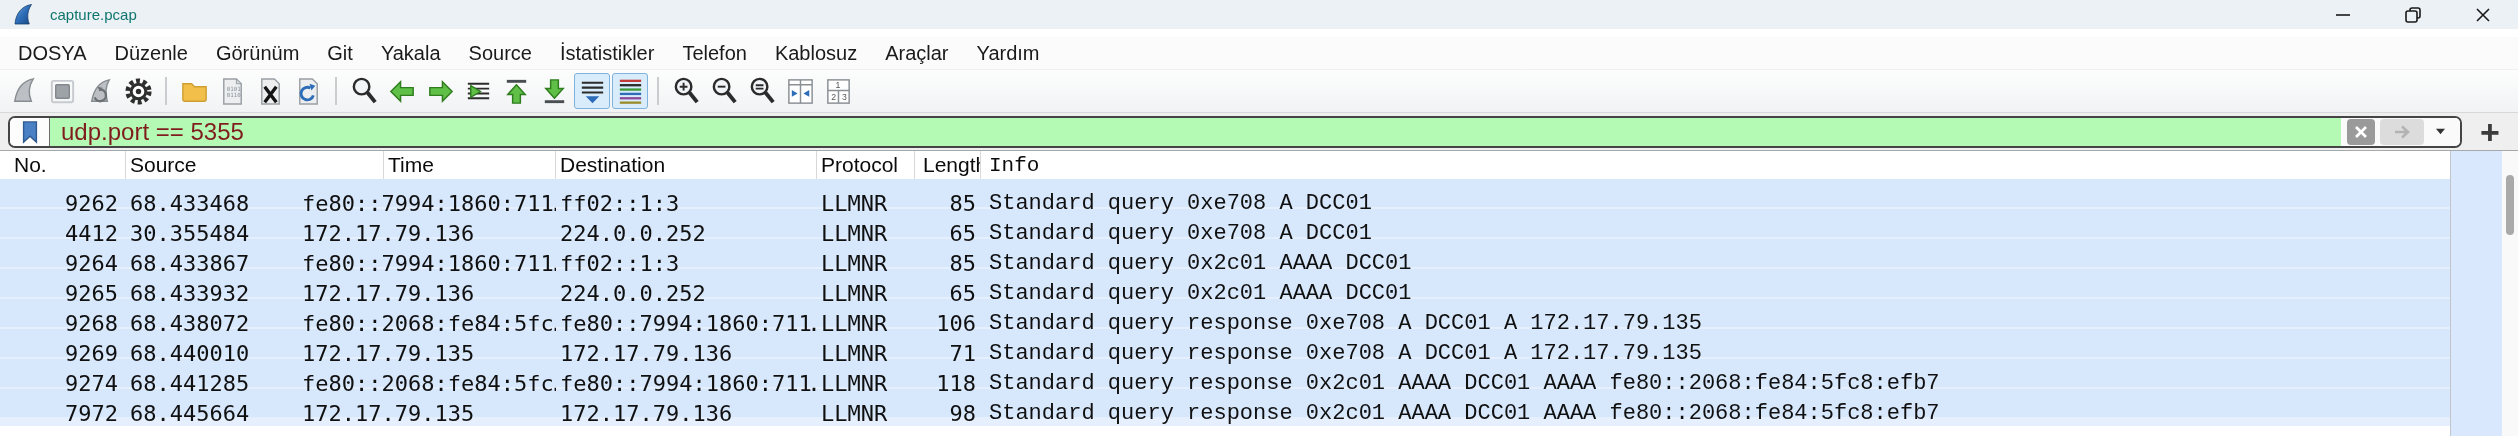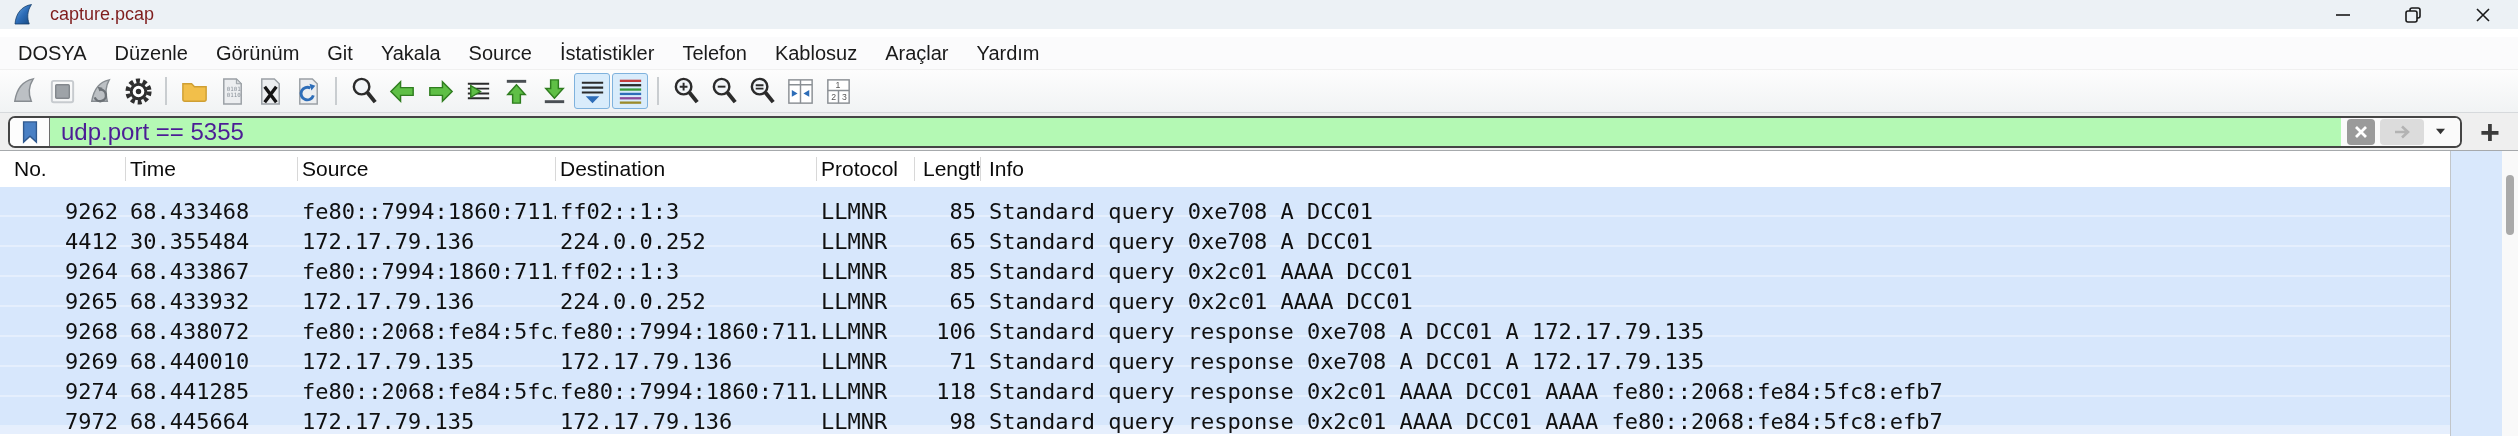--- a/index.html
+++ b/index.html
@@ -4,21 +4,21 @@
 <style>
   * { margin:0; padding:0; box-sizing:border-box; }
   html,body { width:2518px; height:436px; overflow:hidden; background:#fff;
               font-family:"Liberation Sans", sans-serif; }
   .app { width:2518px; height:436px; display:flex; flex-direction:column; }
 
   
   .titlebar { height:29px; background:#ecf1f5; display:flex; align-items:center;
               padding-left:12px; flex:0 0 auto; }
   .app-icon { width:24px; height:24px; margin-right:14px; }
-  .window-title { font-size:18px; color:#7f1d1d; }
+  .window-title { font-size:15px; color:#0f766e; }
   .wincontrols { margin-left:auto; display:flex; height:100%; }
   .wc { width:70px; height:100%; display:flex; align-items:center; justify-content:center; }
   .wc svg { width:20px; height:20px; }
 
   
   .menubar { height:33px; background:#fbfbfc; display:flex; align-items:center;
              padding-left:4px; flex:0 0 auto; border-bottom:1px solid #f0f0f0;margin-top:8px; }
   .menu-item { font-size:20px; color:#1a1a1a; padding:0 14px; line-height:32px; }
 
   
@@ -32,49 +32,49 @@
   .tsep { width:2px; height:28px; background:#c9cdd0; margin:0 7px; }
 
   
   .filterbar { height:38px; background:#efefef; display:flex; align-items:center;
                padding:0 10px 0 8px; gap:10px; flex:0 0 auto; border-bottom:1px solid #a6a9ac; }
   .filter-input { flex:1; height:32px; border:2px solid #454545; border-radius:7px;
                   display:flex; align-items:stretch; overflow:hidden; background:#fff; }
   .bookmark-cell { width:40px; background:#fdfdfd; border-right:1px solid #6d6d6d;
                    display:flex; align-items:center; justify-content:center; }
   .bookmark-cell svg { width:22px; height:24px; }
-  .filter-text { flex:1; background:#b4f9b4; font-size:24px; color:#4c1d95;
+  .filter-text { flex:1; background:#b4f9b4; font-size:24px; color:#7f1d1d;
                  display:flex; align-items:center; padding-left:11px; white-space:nowrap; }
   .filter-buttons { background:#fafafa; display:flex; align-items:center; gap:5px; padding:0 9px 0 6px; }
   .fbtn { height:26px; border-radius:4px; display:flex; align-items:center; justify-content:center; }
   .fbtn.clear { width:28px; background:#9a9a9a; }
   .fbtn.apply { width:44px; background:#dcdcdc; }
   .fbtn svg { width:18px; height:18px; }
   .caret { width:22px; display:flex; align-items:center; justify-content:center; }
   .filter-add { width:36px; text-align:center; font-size:34px; font-weight:bold; color:#3c3c3c; line-height:32px; }
 
   
   .tablewrap { position:relative; flex:1; overflow:hidden; background:#fff; }
-  .thead { height:36px; display:flex; background:#fff; font-size:21px; color:#0b0b0b;align-items:center; }
+  .thead { height:28px; display:flex; background:#fff; font-size:21px; color:#0b0b0b; }
   .hcell { display:flex; align-items:center; padding-left:8px; border-right:1px solid #d8d8d8;
            overflow:hidden; white-space:nowrap; flex:0 0 auto; }
   .hcell.first { padding-left:14px; }
   .hcell.grow { flex:1 1 auto; border-right:none; }
   .tbody { height:247px; background:#e6effd; overflow:hidden; }
   .prow { height:30px; display:flex; background:#d7e7fc; border-bottom:2px solid #e5effd;
           font-family:"DejaVu Sans Mono", monospace; font-size:22px; color:#101010;
           align-items:center; }
   .c { overflow:hidden; white-space:nowrap; flex:0 0 auto;margin-top:20px; }
   .col-no    { width:126px; text-align:right; padding-right:8px; }
   .col-time  { width:172px; padding-left:4px; }
   .col-src   { width:258px; padding-left:4px; }
   .col-dst   { width:261px; padding-left:4px; }
   .col-proto { width:98px;  padding-left:4px; }
   .col-len   { width:66px;  text-align:right; padding-right:5px; }
-  .col-info  { flex:1 1 auto; padding-left:8px; }
+  .col-info  { flex:1 1 auto; padding-left:8px;font-family:Liberation Mono, monospace; }
   .right-strip { position:absolute; top:0; bottom:0; right:16px; width:52px;
                  background:#d9e8fc; border-left:1px solid #c2c6ca; }
   .vscroll { position:absolute; top:0; bottom:0; right:0; width:16px; background:#f9f9f9; }
   .vthumb { position:absolute; right:4px; top:24px; width:8px; height:60px;
             background:#a9a9a9; border-radius:4px; }
 </style>
 </head>
 <body>
 
 <div class="app">
@@ -301,22 +301,22 @@
             </svg>
         </div>
       </div>
     </div>
     <div class="filter-add">+</div>
   </div>
 
   <div class="tablewrap">
     <div class="thead">
       <div class="hcell first col-no">No.</div>
+      <div class="hcell col-src">Source</div>
       <div class="hcell col-time">Time</div>
-      <div class="hcell col-src">Source</div>
       <div class="hcell col-dst">Destination</div>
       <div class="hcell col-proto">Protocol</div>
       <div class="hcell col-len">Length</div>
       <div class="hcell grow col-info">Info</div>
     </div>
     <div class="tbody">
         <div class="prow">
     <span class="c col-no">9262</span>
     <span class="c col-time">68.433468</span>
     <span class="c col-src">fe80::7994:1860:711…</span>

